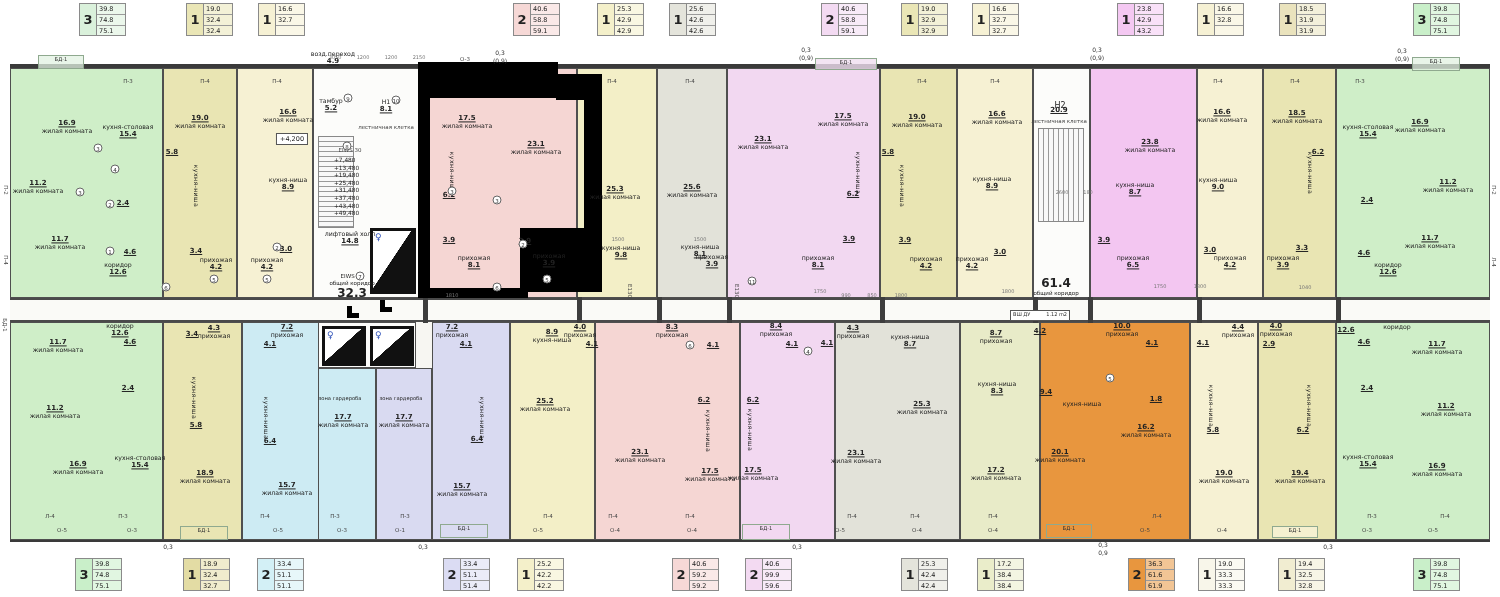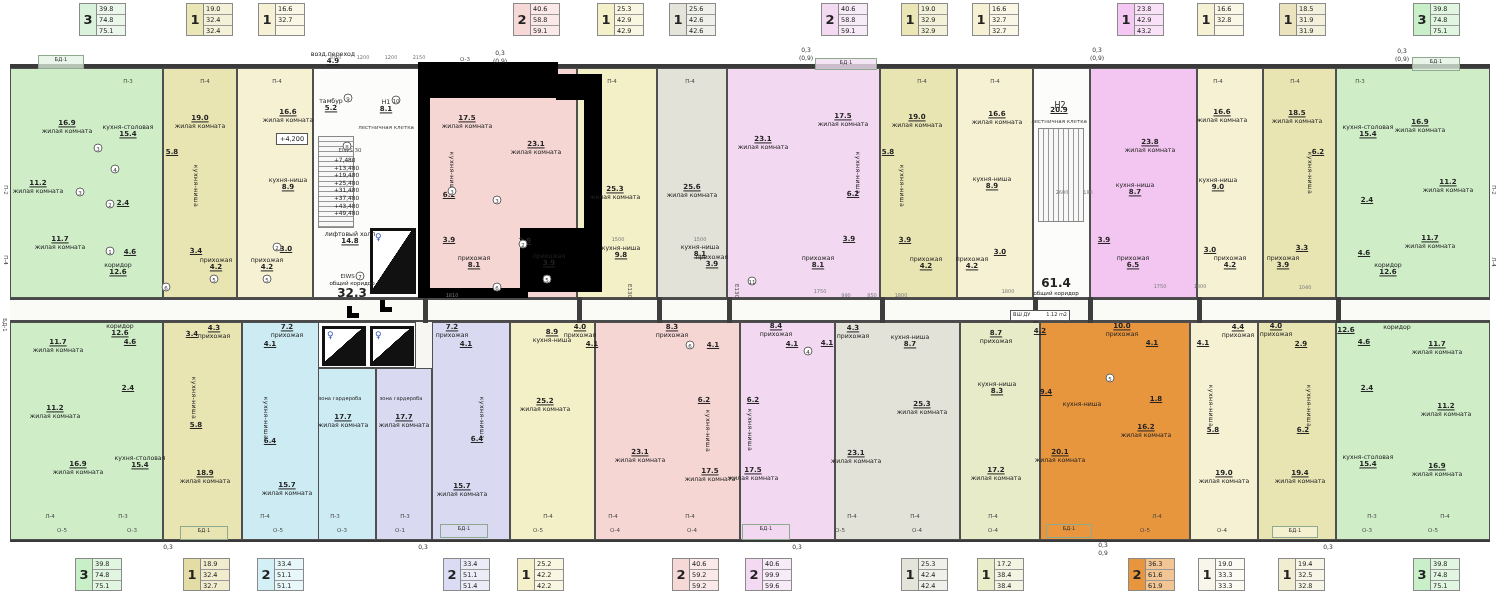--- a/index.html
+++ b/index.html
@@ -742,21 +742,21 @@
     </span>
   <span class="rm" style="left:1224px;top:477px">
       <b>19.0</b>
       <i>жилая комната</i>
     </span>
 
   <span class="rm" style="left:1276px;top:330px">
       <b>4.0</b>
       <i>прихожая</i>
     </span>
-  <span class="rm" style="left:1301px;top:344px">
+  <span class="rm" style="left:1269px;top:344px">
       <b>2.9</b>
     </span>
   <span class="rv" style="left:1309px;top:406px"><i>кухня-ниша</i></span>
   <span class="rm" style="left:1303px;top:430px">
       <b>6.2</b>
     </span>
   <span class="rm" style="left:1300px;top:477px">
       <b>19.4</b>
       <i>жилая комната</i>
     </span>

